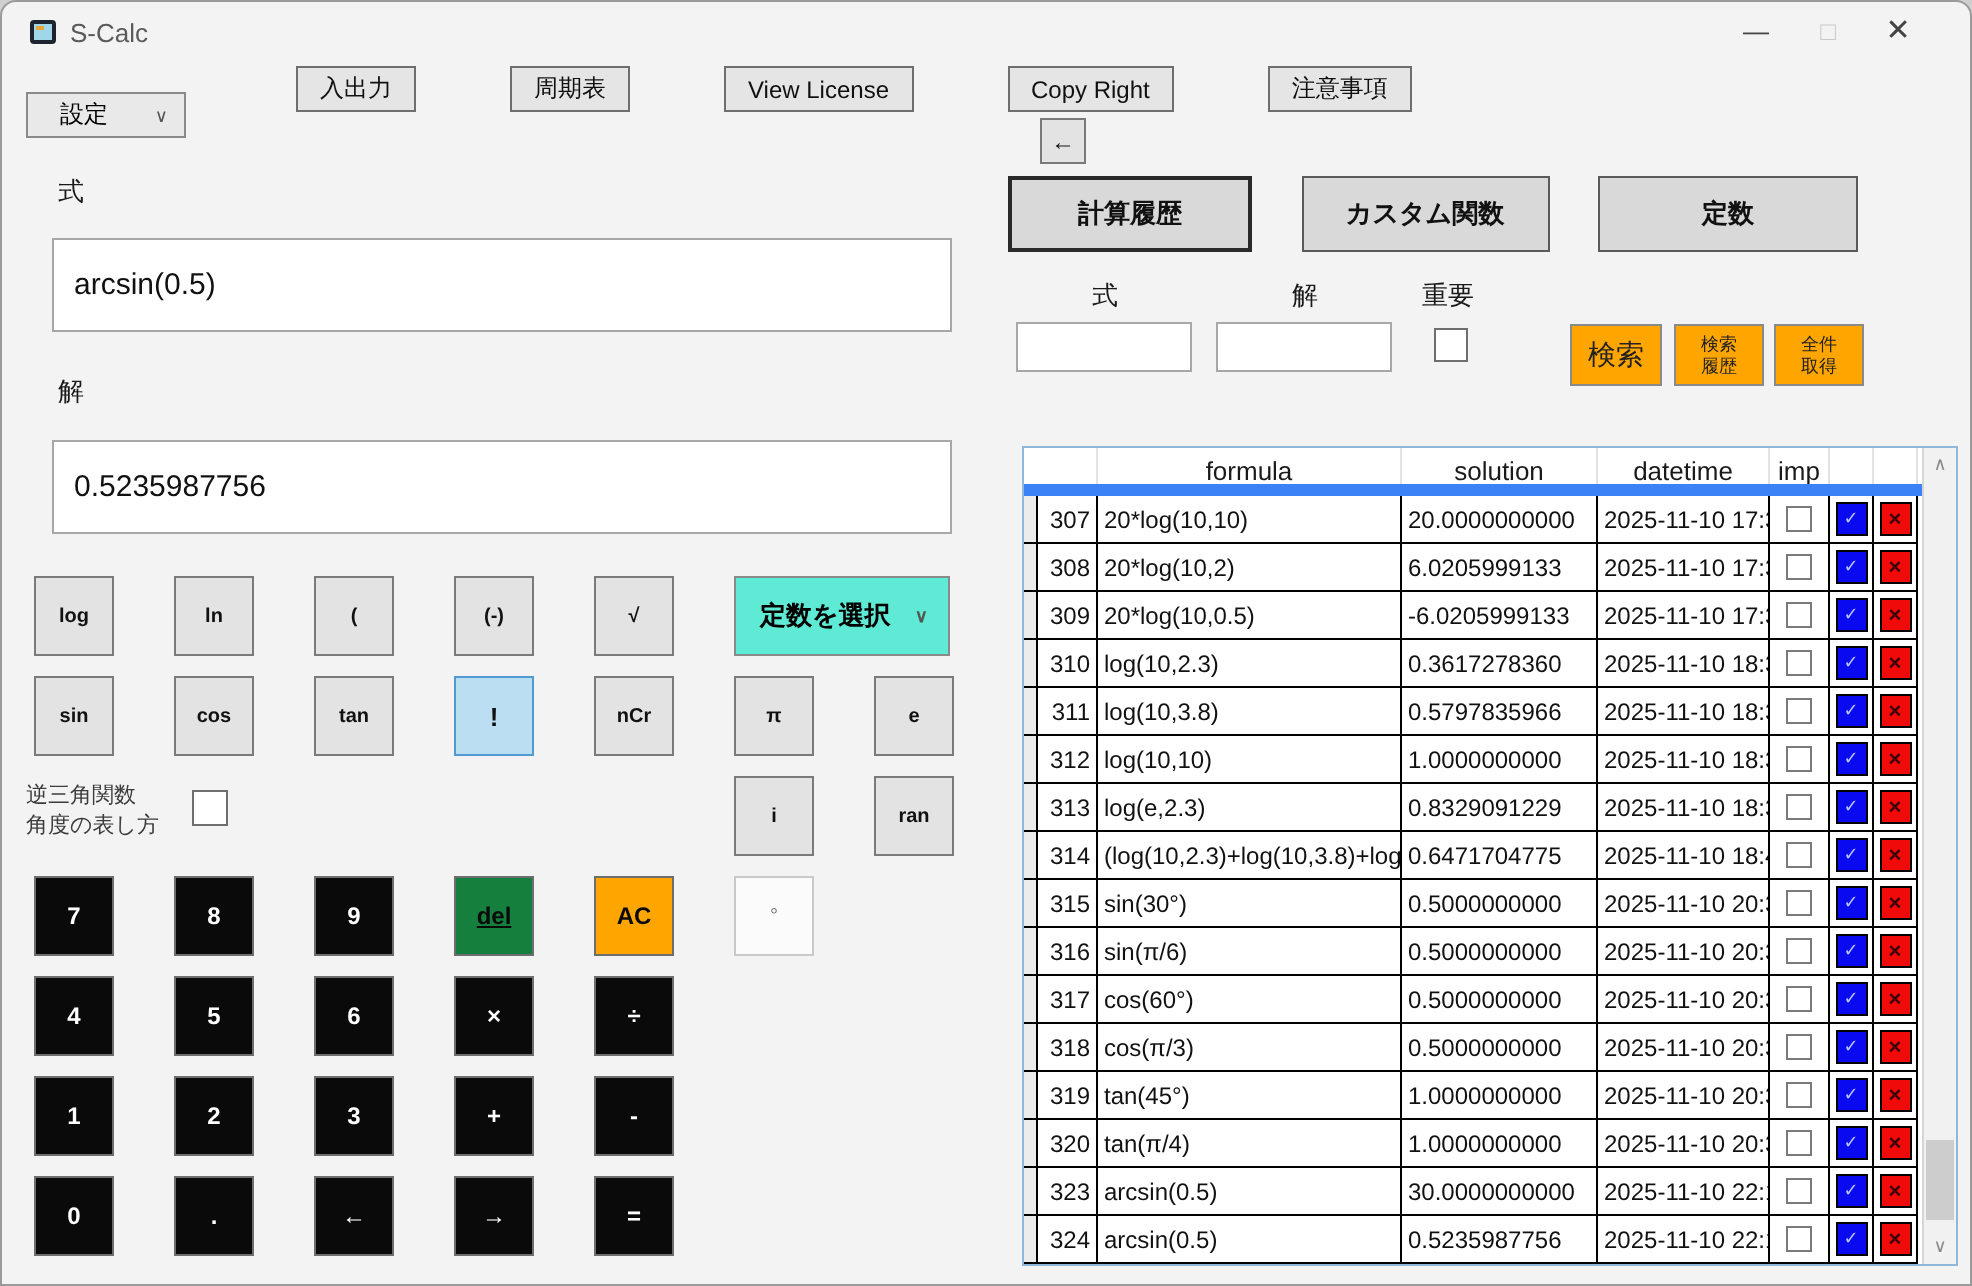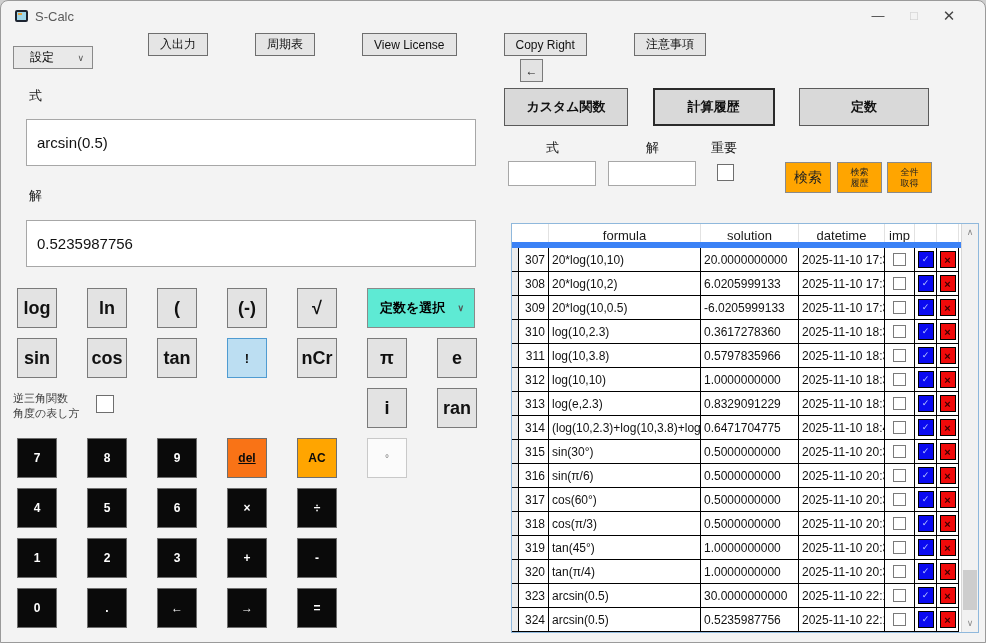--- a/index.html
+++ b/index.html
@@ -27,38 +27,38 @@
   .combo .chev { font-size:9px; color:#555; }
   .menu-row { position:absolute; left:113px; top:32px; display:flex; gap:13px; }
   .menu-btn { height:23px; padding:0 11px; background:#e5e5e5; border:1px solid #6e6e6e;
     font-size:12px; font-family:inherit; color:#111;margin-left:34px; }
   
   .field-label { position:absolute; font-size:13px; color:#1a1a1a; }
   .big-input { position:absolute; left:25px; width:450px; height:47px; border:1px solid #a7a7a7;
     background:#fff; font-size:15px; padding:0 10px; font-family:inherit; color:#111; }
   
   .btn-gray { width:40px; height:40px; background:#e3e3e3; border:1px solid #7a7a7a;
-    font-size:18px; font-weight:bold; font-family:inherit; color:#111; }
+    font-size:10px; font-weight:bold; font-family:inherit; color:#111; }
   .btn-factorial { width:40px; height:40px; background:#bcdef2; border:1px solid #4f9bd1;
     font-size:13px; font-weight:bold; font-family:inherit; color:#111; }
   .flex-row { position:absolute; display:flex; gap:30px; }
   .const-combo { left:366px; top:287px; width:108px; height:40px; padding:0 10px 0 12px;
     font-size:13px; font-weight:bold; background:#5eead4; }
   .sq { position:absolute; width:40px; height:40px; }
   .inv-label { position:absolute; left:12px; top:390px; font-size:11px; color:#3c3c3c; line-height:1.35; }
   .checkbox { background:#fff; border:1px solid #6e6e6e; }
   .inv-check { position:absolute; left:95px; top:394px; width:18px; height:18px; }
   .deg-btn { left:366px; top:437px; background:#fbfbfb; border:1px solid #c9c9c9;
     font-size:10px; color:#777; font-family:inherit; }
   
   #numpad { position:absolute; left:16px; top:437px; display:flex; flex-direction:column; gap:10px; }
   .np-row { display:flex; gap:30px; }
   .key { width:40px; height:40px; border:1px solid #6e6e6e; font-size:12px; font-weight:bold; font-family:inherit; }
   .key-black { background:#0a0a0a; color:#fff; }
-  .key-cyan { background:#f97316; color:#0a0a0a;text-decoration:underline; }
+  .key-cyan { background:#15803d; color:#0a0a0a;text-decoration:underline; }
   .key-orange { background:#ffa500; color:#0a0a0a; }
   
   .collapse-btn { position:absolute; left:519px; top:58px; width:23px; height:23px;
     background:#e3e3e3; border:1px solid #7a7a7a; font-size:12px; font-family:inherit; color:#111; }
   #tabs { position:absolute; left:503px; top:87px; width:425px; height:38px;
     display:flex; justify-content:space-between; }
   .tab-btn { height:38px; background:#d9d9d9; border:1px solid #5a5a5a;
     font-size:13px; font-weight:bold; font-family:inherit; color:#111; }
   .tab-first { border:2px solid #2a2a2a; }
   .small-input { position:absolute; top:160px; width:88px; height:25px; border:1px solid #a7a7a7;
@@ -183,22 +183,22 @@
         <button class="key key-black">.</button>
         <button class="key key-black">←</button>
         <button class="key key-black">→</button>
         <button class="key key-black">=</button>
       </div>
     </div>
   <button class="sq deg-btn">°</button>
 
   <button class="collapse-btn">←</button>
   <div id="tabs">
+      <button class="tab-btn tab-first" style="width: 122px;">計算履歴</button>
       <button class="tab-btn" style="width: 124px;">カスタム関数</button>
-      <button class="tab-btn tab-first" style="width: 122px;">計算履歴</button>
       <button class="tab-btn" style="width: 130px;">定数</button>
     </div>
 
   <span class="field-label" style="left:545px;top:138px;">式</span>
   <span class="field-label" style="left:645px;top:138px;">解</span>
   <span class="field-label" style="left:710px;top:138px;">重要</span>
   <input class="small-input" style="left: 507px;" value="">
   <input class="small-input" style="left: 607px;" value="">
   <div class="checkbox imp-check"></div>
 

